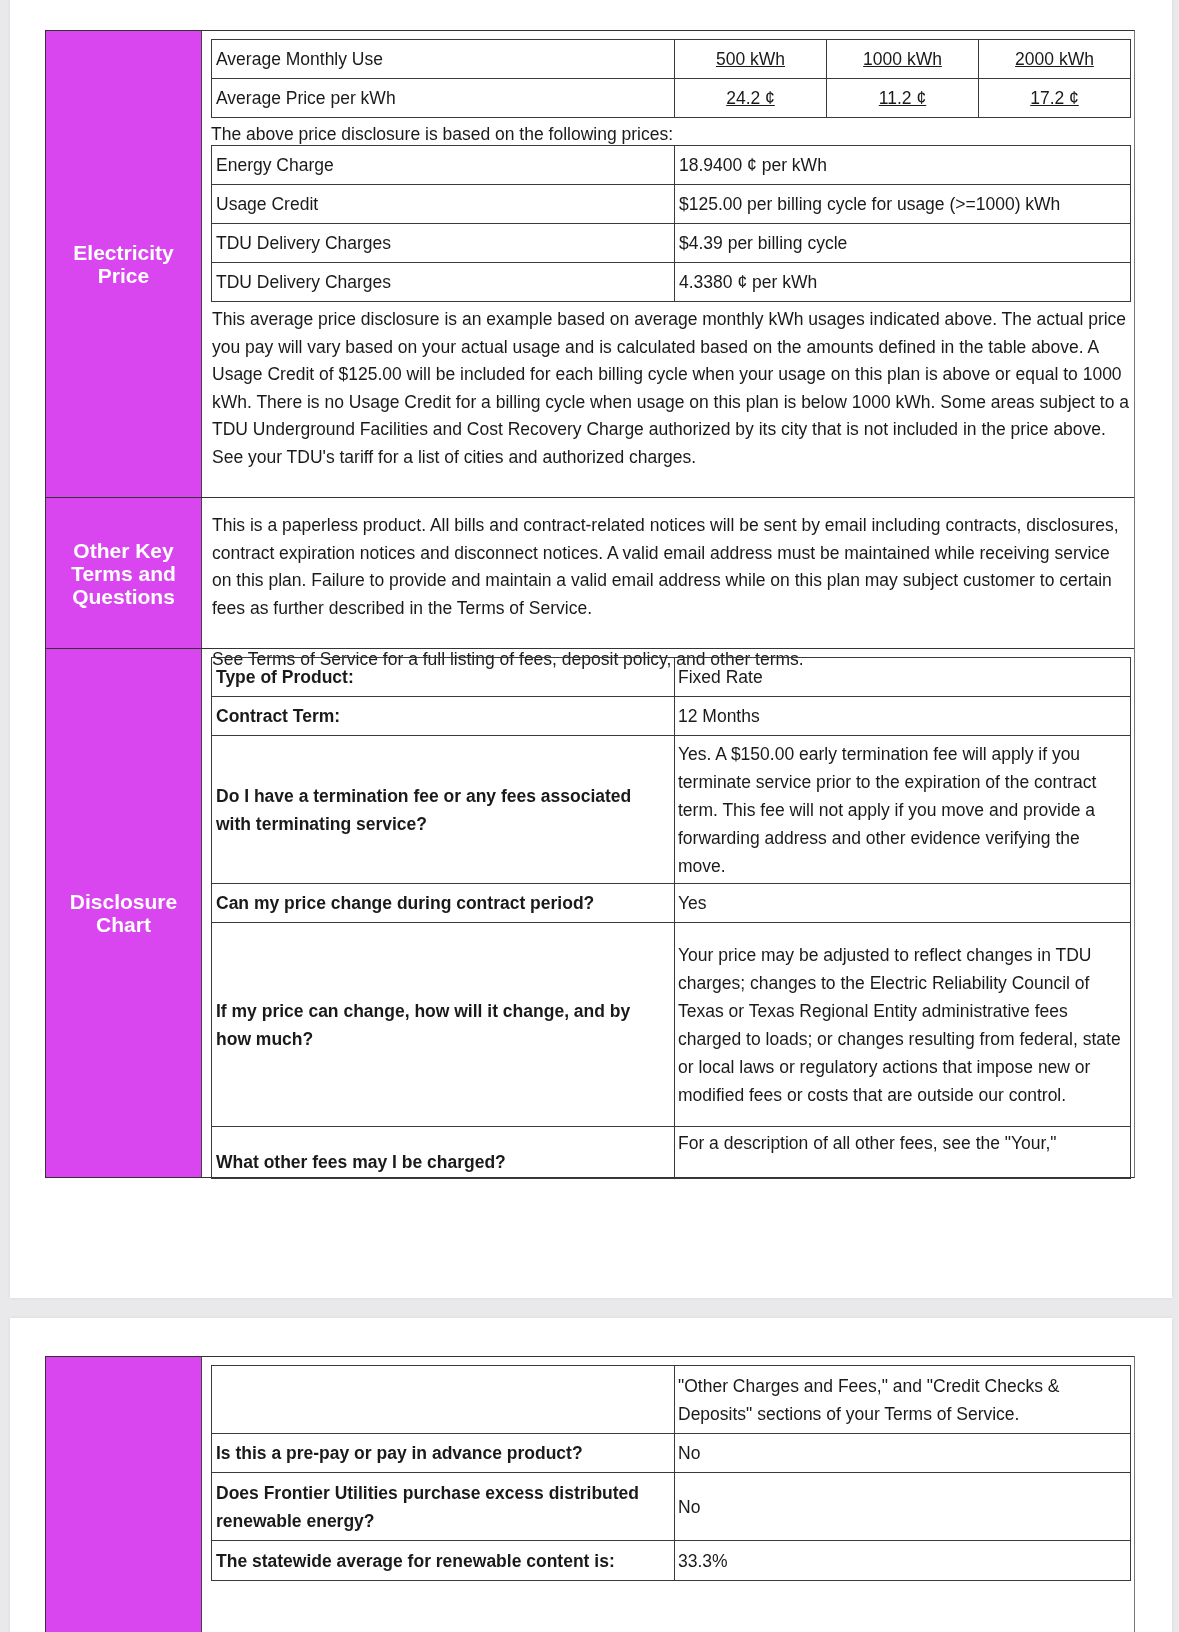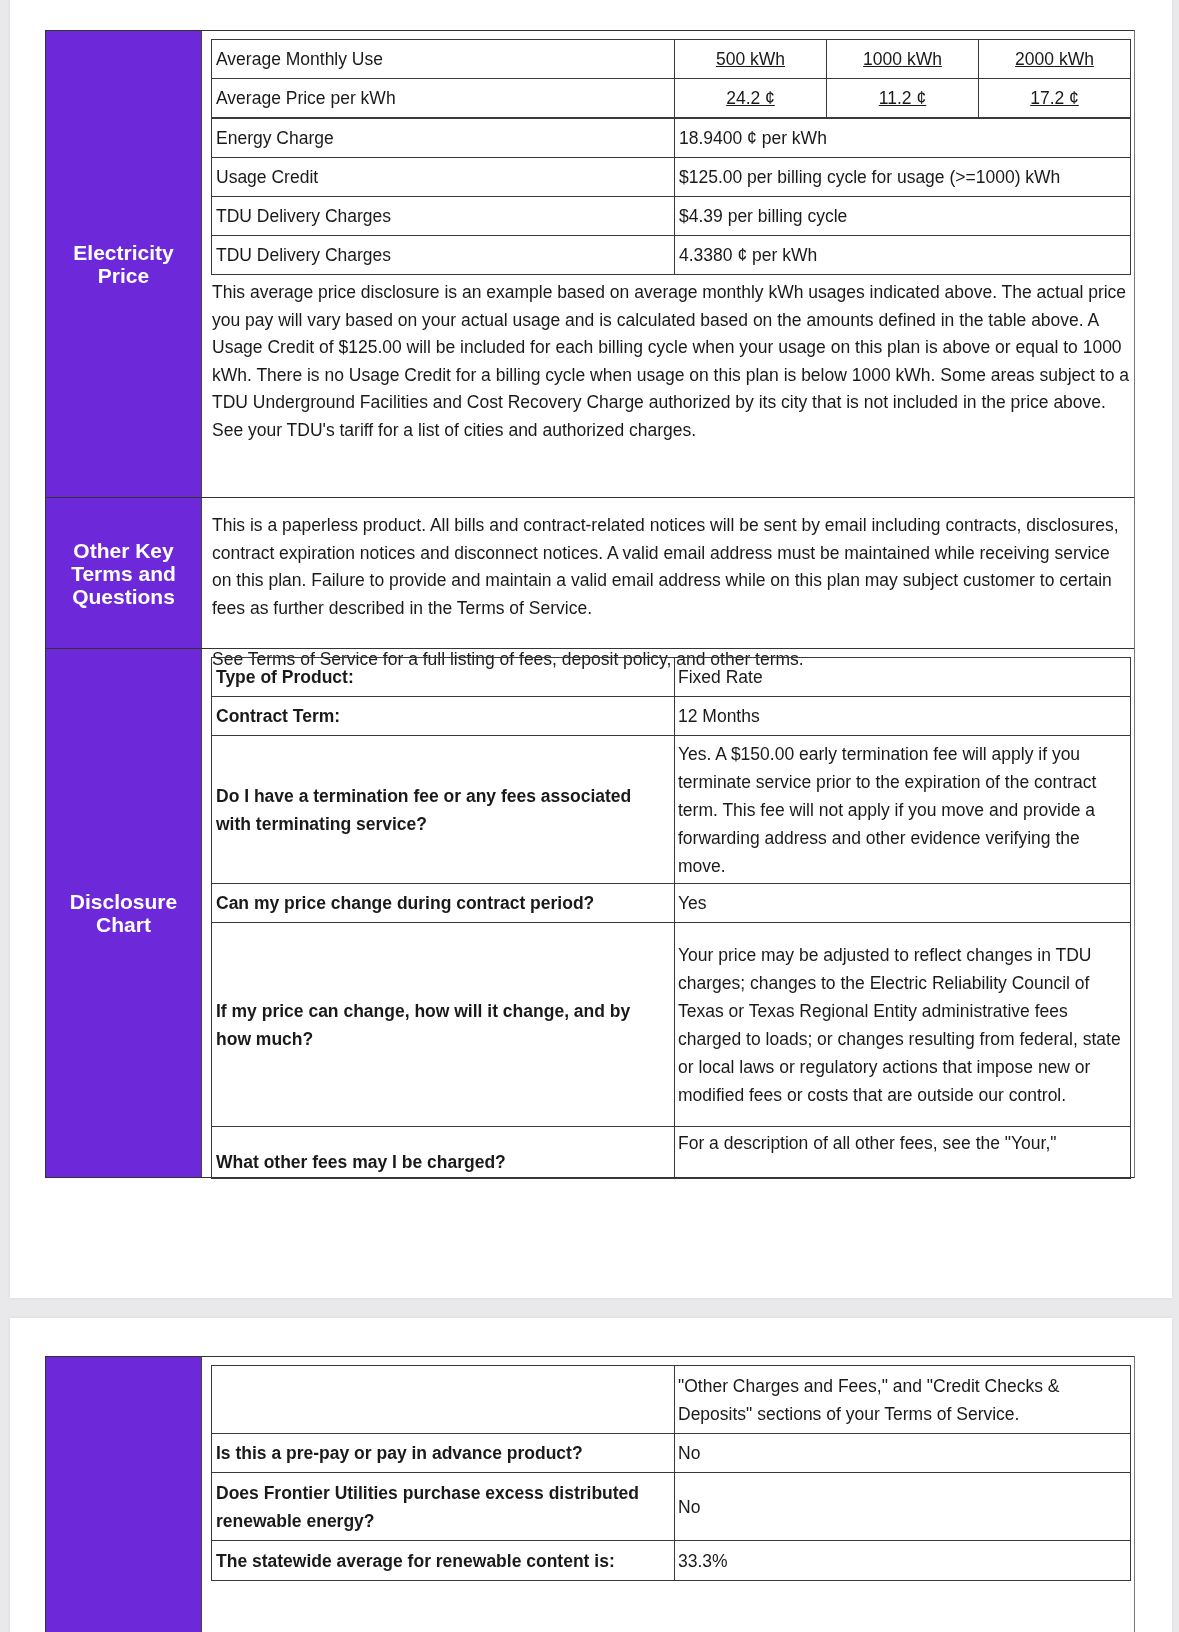--- a/index.html
+++ b/index.html
@@ -18,21 +18,21 @@
     #page2 { top:1318px; height:330px; }
 
     .frame {
       position:absolute; left:35px; width:1090px;
       border:1px solid #333; border-right:1px solid #777;
       box-sizing:border-box;
     }
     .section { display:flex; border-bottom:1px solid #333; box-sizing:border-box; position:relative; }
     .section:last-child { border-bottom:none; }
     .side {
-      width:156px; flex:none; background:#6d28d9; color:#fff;
+      width:156px; flex:none; background:#d946ef; color:#fff;
       font-weight:bold; font-size:21px; line-height:23px; text-align:center;
       display:flex; align-items:center; justify-content:center;
       border-right:1px solid #444; box-sizing:border-box;
     }
     .side span { white-space:pre-line; }
     .content { flex:1; padding:0 3px 0 9px; box-sizing:border-box; }
 
     table { border-collapse:collapse; width:100%; table-layout:fixed; }
     td {
       border:1.5px solid #3a3a3a; font-size:17.5px; padding:0 4px;
@@ -76,20 +76,21 @@
             <td class="num">2000 kWh</td>
           </tr>
           <tr>
             <td>Average Price per kWh</td>
             <td class="num">24.2 ¢</td>
             <td class="num">11.2 ¢</td>
             <td class="num">17.2 ¢</td>
           </tr>
         </tbody>
           </table>
+        <div class="note-line">The above price disclosure is based on the following prices:</div>
         <table class="t-prices">
           <colgroup>
               <col style="width:463px">
               <col>
             </colgroup>
           <tbody>
               <tr>
                 <td>Energy Charge</td>
                 <td>18.9400 ¢ per kWh</td>
               </tr>

